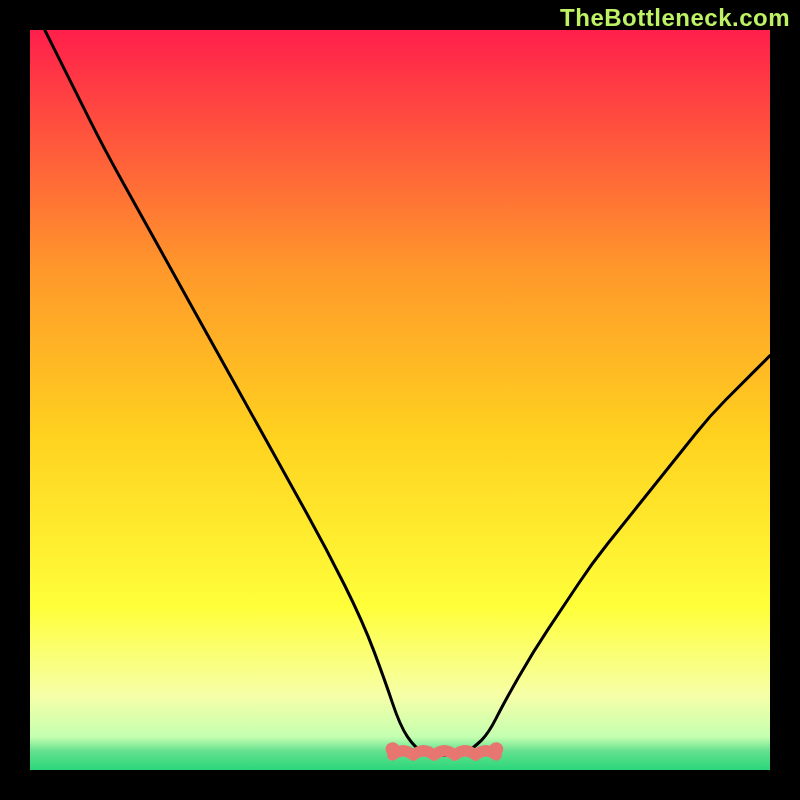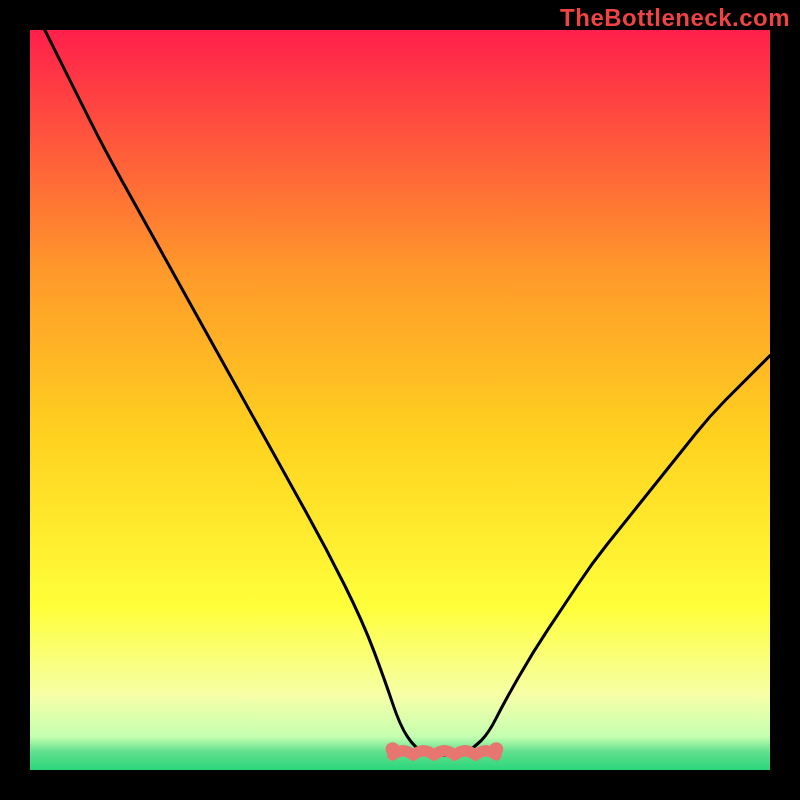--- a/index.html
+++ b/index.html
@@ -14,21 +14,21 @@
   .frame {
     position: relative;
     width: 800px;
     height: 800px;
     background: #000;
   }
   .watermark {
     position: absolute;
     top: 4px;
     right: 10px;
-    color: #ef4444;
+    color: #bef264;
     font-size: 24px;
     font-weight: 600;
     letter-spacing: 0.5px;
     z-index: 5;
   }
   .plot {
     position: absolute;
     left: 30px;
     top: 30px;
     width: 740px;

